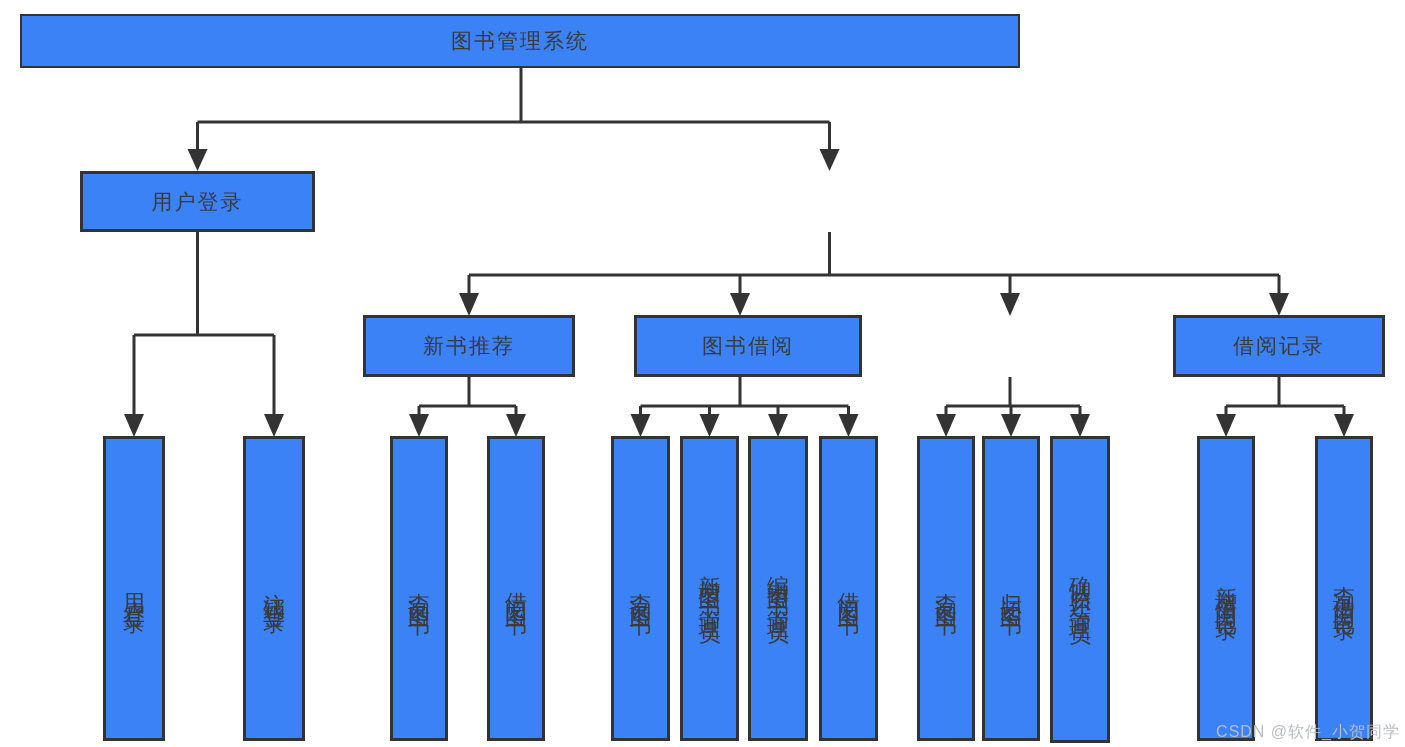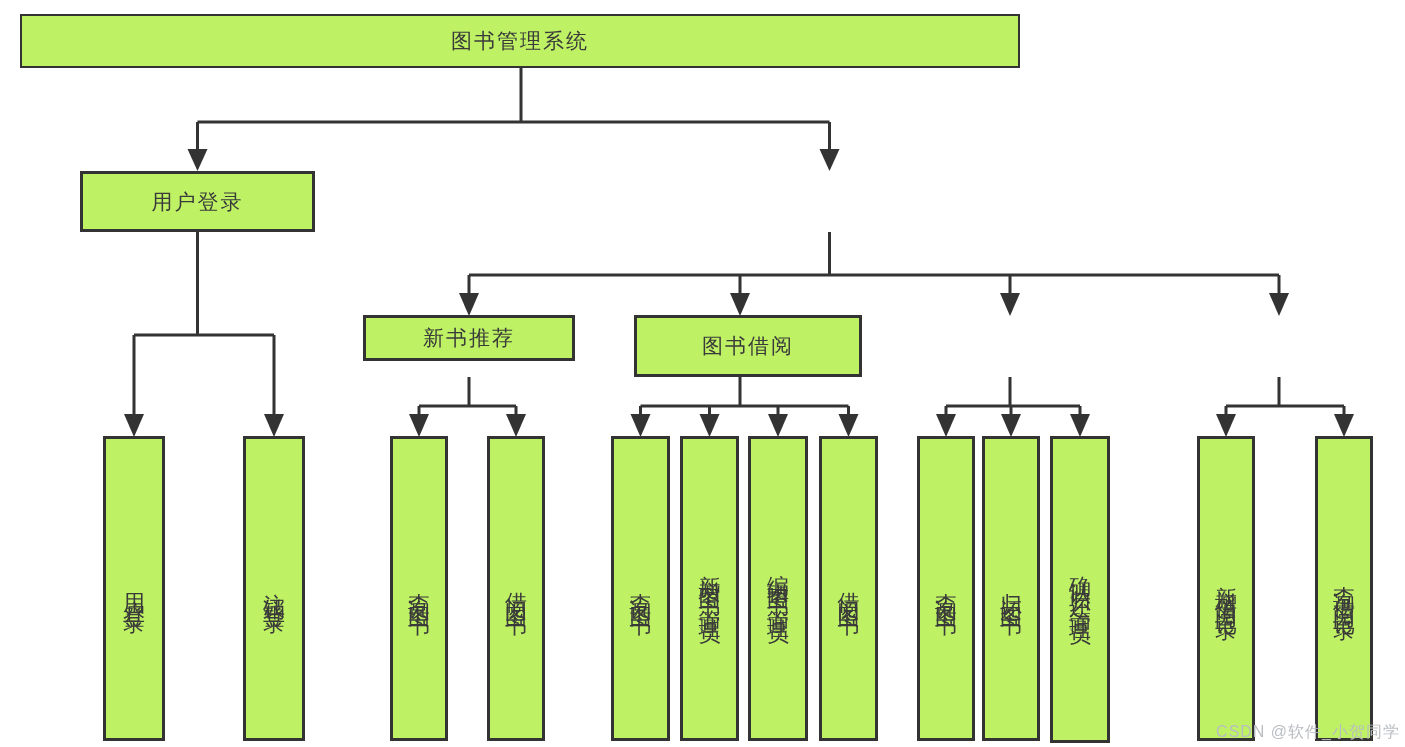--- a/index.html
+++ b/index.html
@@ -5,21 +5,21 @@
   html,body{margin:0;padding:0;background:#fff;}
   .canvas{
     position:relative;width:1405px;height:747px;background:var(--bg,#fff);
     font-family:"Liberation Sans","DejaVu Sans",sans-serif;overflow:hidden;
   }
   .wires{position:absolute;left:0;top:0;width:1405px;height:747px;}
   .wire{stroke:var(--line,#333);stroke-width:3;fill:none;}
   .arrow{fill:var(--line,#333);stroke:none;}
   .box{
     position:absolute;box-sizing:border-box;border:3px solid var(--line,#333);
-    background:#bef264;display:flex;align-items:center;justify-content:center;
+    background:#3b82f6;display:flex;align-items:center;justify-content:center;
     color:var(--text,#3a3a3a);
   }
   .box.root{border-width:2.5px;}
   .box.h span{font-size:21px;letter-spacing:2px;white-space:nowrap;}
   .box.v span{
     writing-mode:vertical-rl;text-orientation:mixed;
     font-size:22px;letter-spacing:7px;line-height:1;white-space:nowrap;
   }
   .watermark{
     position:absolute;right:5px;bottom:4px;z-index:5;
@@ -69,25 +69,28 @@
   </svg>
 
   <div class="box h root" style="left:20px;top:14px;width:1000px;height:54px">
     <span>图书管理系统</span>
   </div>
 
   <div class="box h" style="left:80px;top:171px;width:235px;height:61px">
     <span>用户登录</span>
   </div>
 
-  <div class="box h" style="left:363px;top:315px;width:212px;height:46px">
+  <div class="box h" style="left:363px;top:315px;width:212px;height:62px">
     <span>新书推荐</span>
   </div>
   <div class="box h" style="left:634px;top:315px;width:228px;height:62px">
     <span>图书借阅</span>
+  </div>
+  <div class="box h" style="left:1173px;top:315px;width:212px;height:62px">
+    <span>借阅记录</span>
   </div>
 
   <div class="box v" style="left:103px;top:436px;width:62px;height:305px">
     <span>用户登录</span>
   </div>
   <div class="box v" style="left:243px;top:436px;width:62px;height:305px">
     <span>注销登录</span>
   </div>
 
   <div class="box v" style="left:390px;top:436px;width:58px;height:305px">

